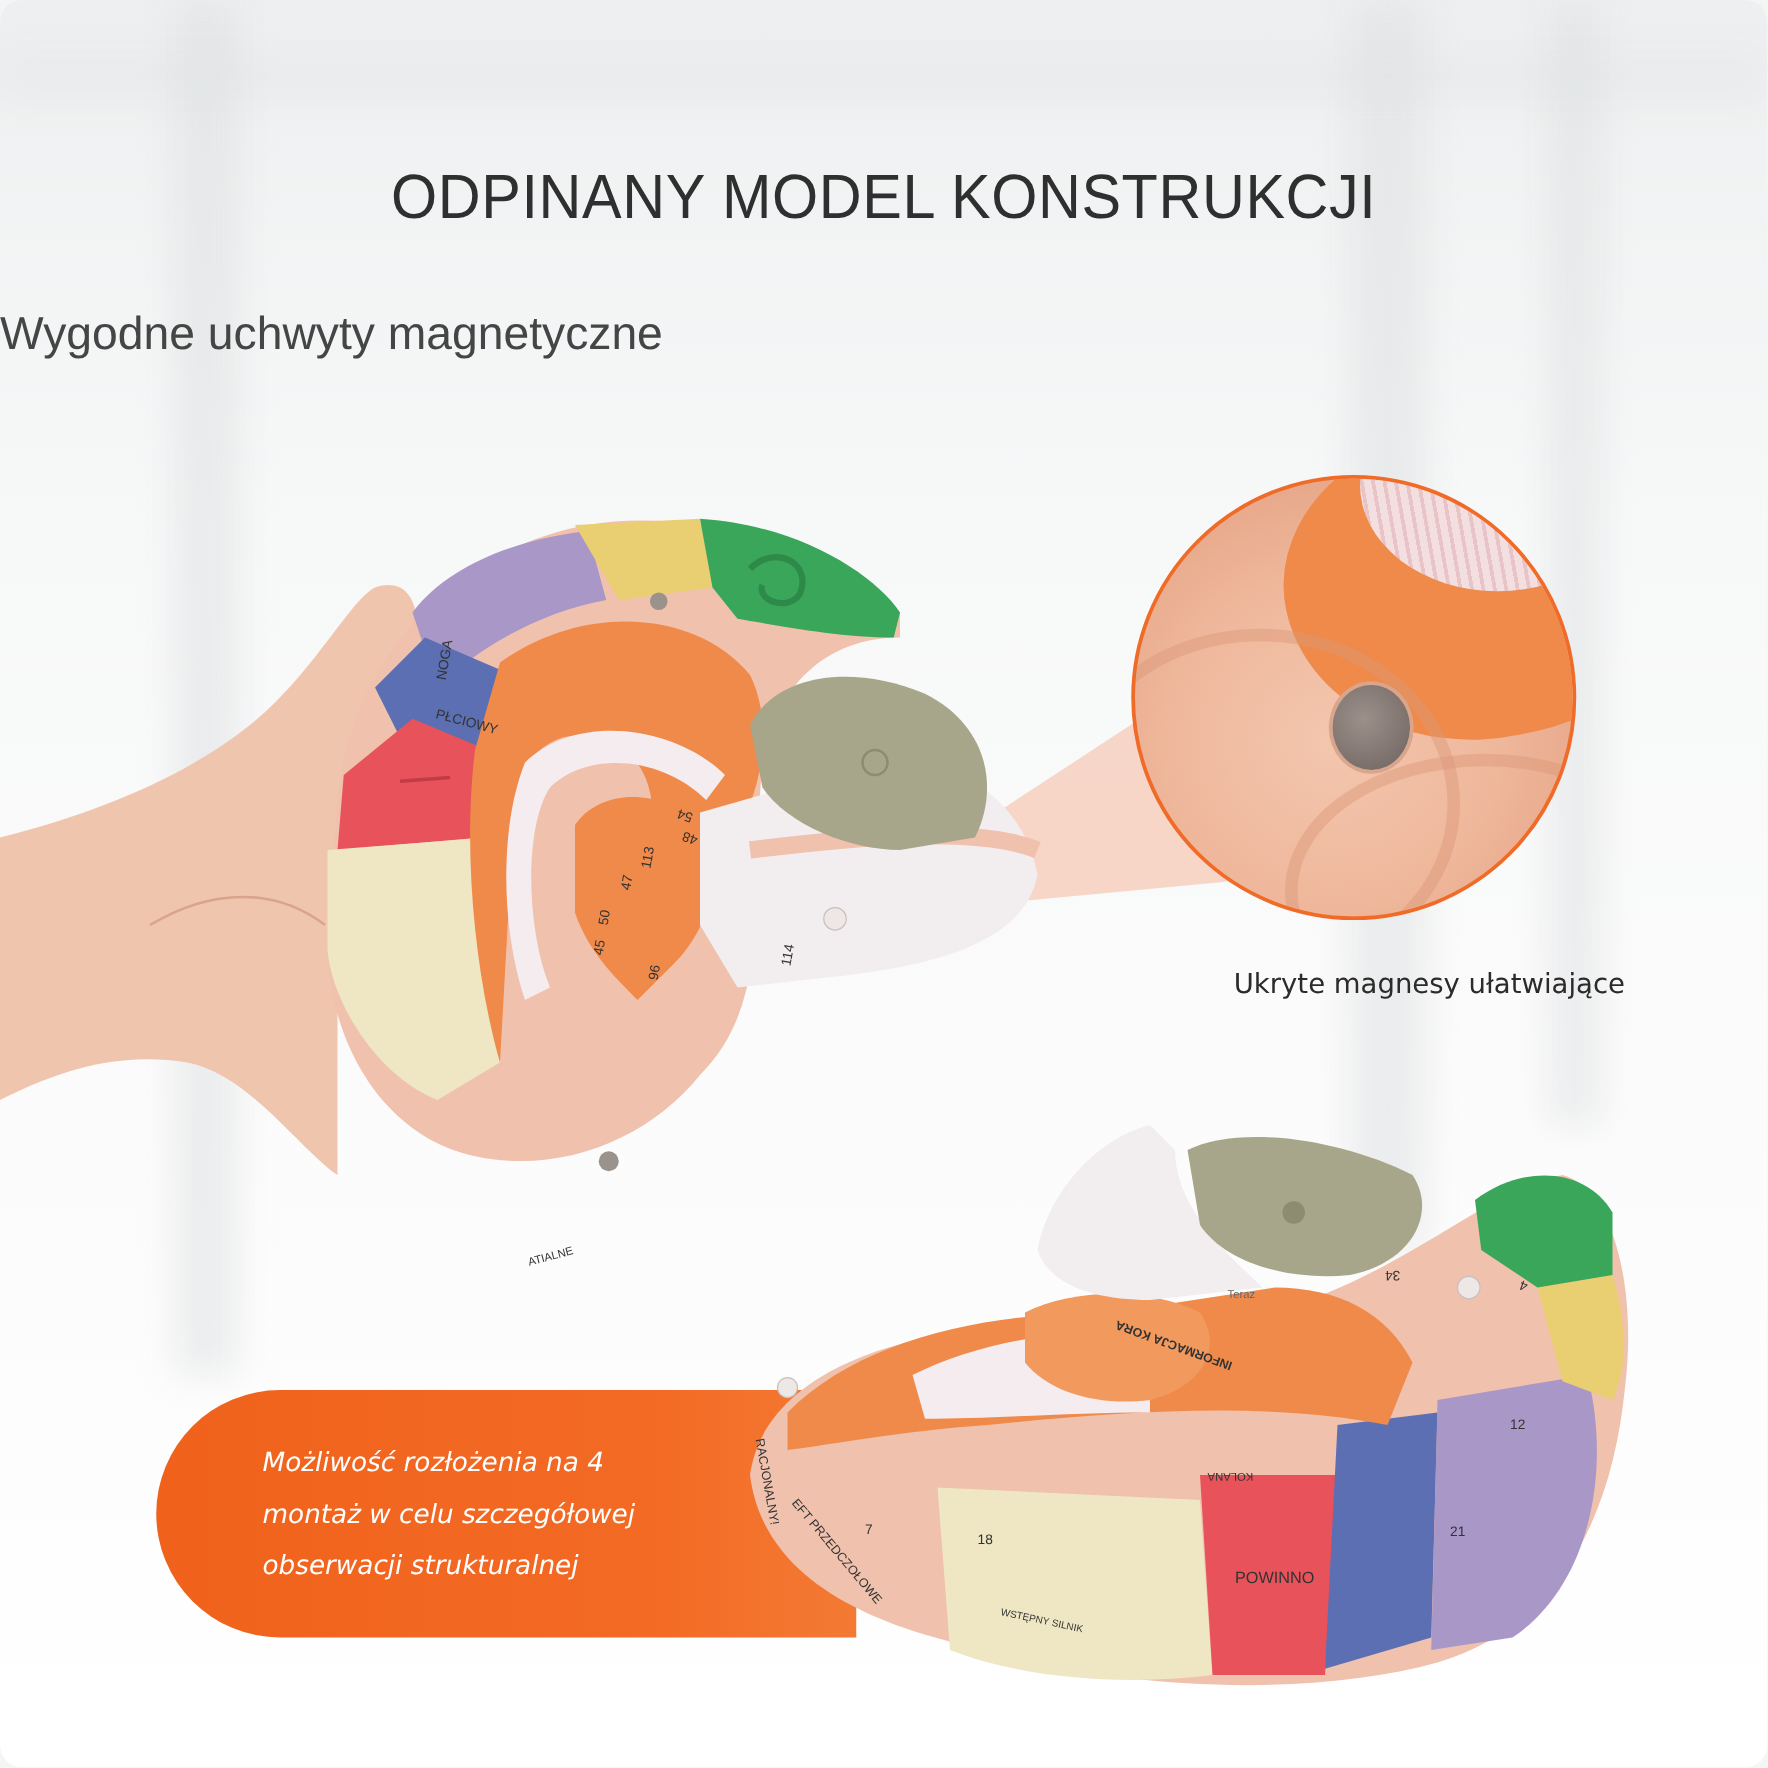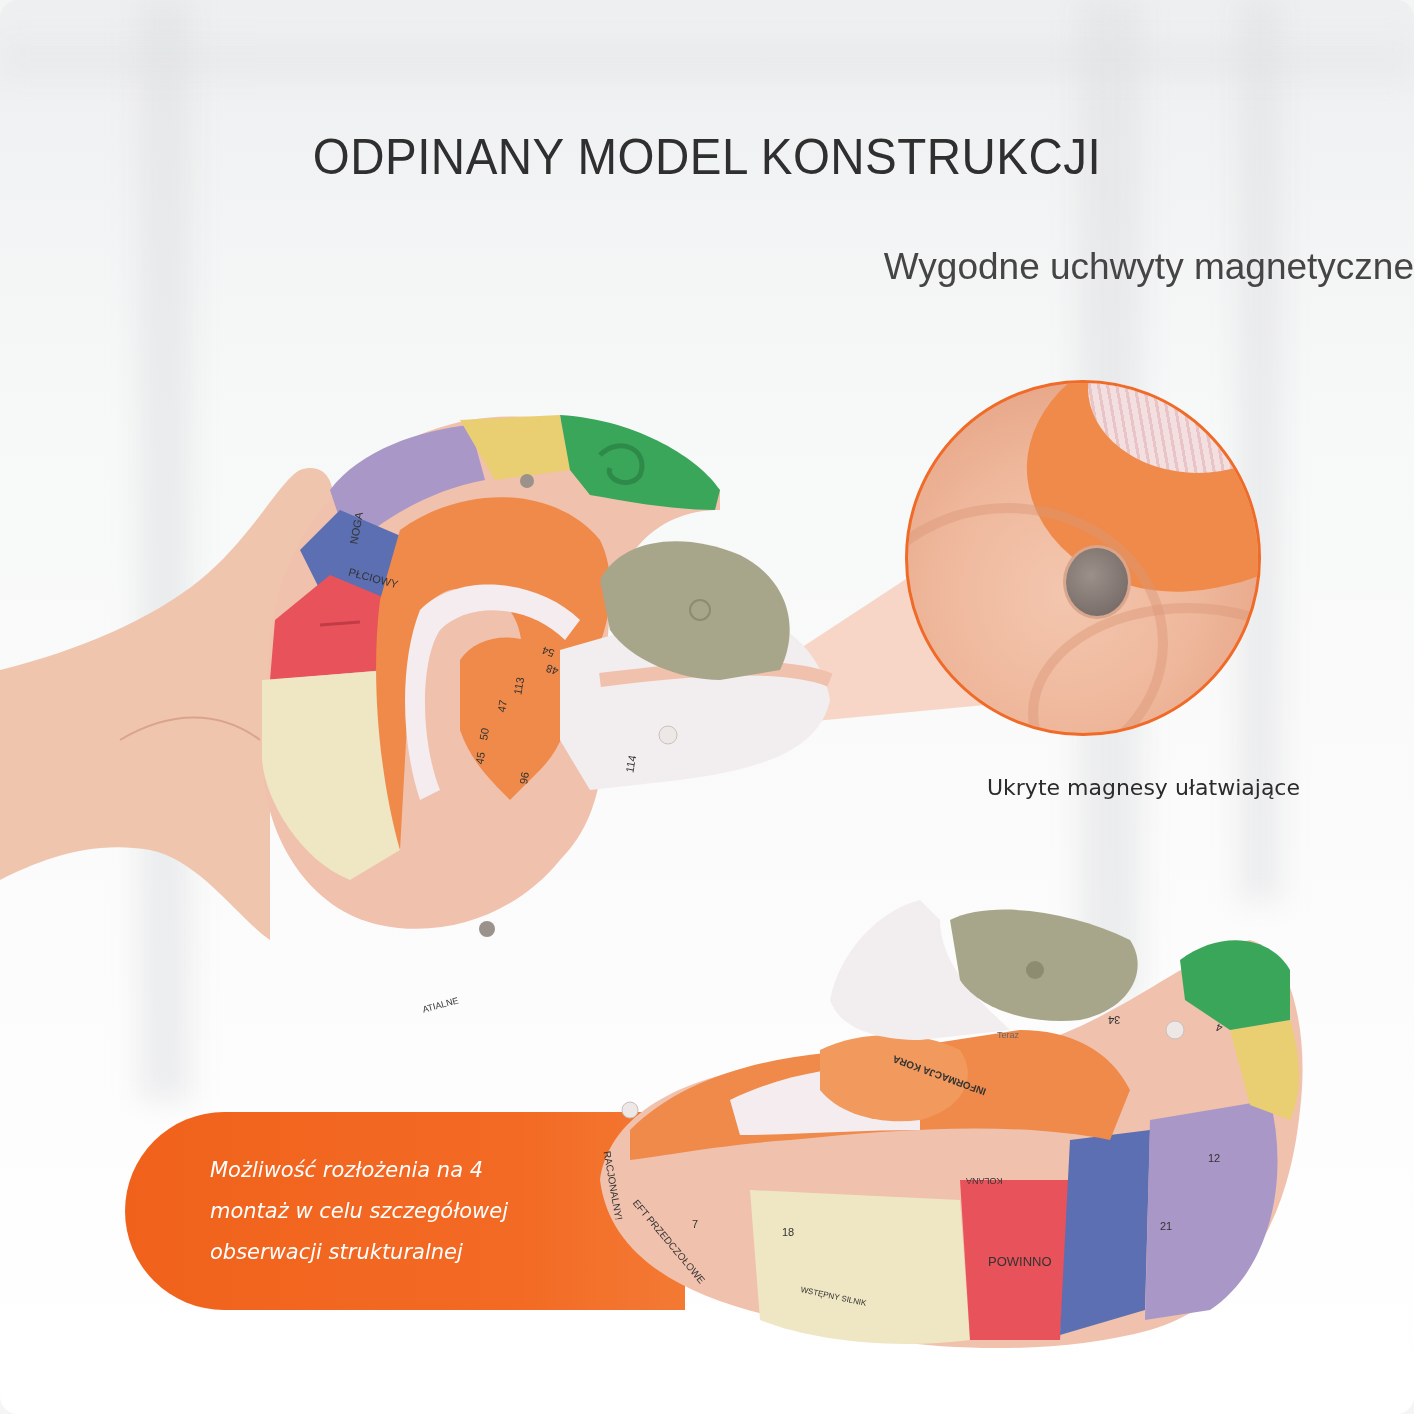--- a/index.html
+++ b/index.html
@@ -4,21 +4,21 @@
 <style>
   html, body { margin: 0; padding: 0; }
   body { width: 1414px; height: 1414px; overflow: hidden; position: relative;
          font-family: "DejaVu Sans", sans-serif; background: #f4f5f5; }
   .stage { position: absolute; inset: 0; overflow: hidden;
            background: linear-gradient(180deg, #eeeff0 0%, #f7f8f8 30%, #fbfbfb 60%, #ffffff 100%); border-radius: 18px; }
   .win-bar { position: absolute; background: rgba(222,224,226,0.55); filter: blur(14px); }
   .title { position: absolute; left: 0; right: 0; top: 128px; text-align: center;
            font-family: "Liberation Sans", sans-serif; font-size: 50px; letter-spacing: 0.5px;
            color: #2f2f2f; font-weight: 400; transform: scaleX(0.95); }
-  .subtitle { position: absolute; left: 0; right: 0; top: 246px; text-align: right;
+  .subtitle { position: absolute; left: 0; right: 0; top: 246px; text-align: left;
               font-family: "Liberation Sans", sans-serif; font-size: 37px; color: #454545; }
   .zoom-circle { position: absolute; left: 905px; top: 380px; width: 350px; height: 350px;
                  border-radius: 50%; border: 3px solid #f06a28; overflow: hidden;
                  background: radial-gradient(circle at 45% 60%, #f3c6ae 0%, #efb89c 45%, #e6a486 80%); }
   .zc-orange { position: absolute; left: 120px; top: -40px; width: 300px; height: 250px;
                border-radius: 50% 40% 45% 60%; background: #ef8a4a; transform: rotate(-12deg); }
   .zc-white { position: absolute; left: 180px; top: -80px; width: 220px; height: 170px;
               border-radius: 50%; background: repeating-linear-gradient(80deg,#f4dfe0 0 6px,#e8c4c6 6px 9px); }
   .zc-fold { position: absolute; border-radius: 50%; border: 10px solid rgba(220,150,120,0.45); }
   .zc-magnet { position: absolute; left: 158px; top: 165px; width: 62px; height: 68px; border-radius: 50%;
@@ -147,20 +147,20 @@
 
     <circle cx="40" cy="230" r="8" fill="#ede7e5" stroke="#c9c0bd"></circle>
     <circle cx="585" cy="150" r="9" fill="#ede7e5" stroke="#c9c0bd"></circle>
   </svg>
   <span class="lbl" style="left:578px;top:1180px;transform:rotate(80deg);font-size:10px;">RACJONALNY!</span>
   <span class="lbl" style="left:616px;top:1236px;transform:rotate(50deg);font-size:10px;">EFT PRZEDCZOŁOWE</span>
   <span class="lbl" style="left:800px;top:1292px;transform:rotate(12deg);font-size:8px;">WSTĘPNY SILNIK</span>
   <span class="lbl" style="left:988px;top:1254px;font-size:13px;text-align:right;">POWINNO</span>
   <span class="lbl" style="left:966px;top:1176px;transform:rotate(180deg);font-size:9px;">KOLANA</span>
   <span class="lbl" style="left:890px;top:1070px;transform:rotate(200deg);font-size:10px;font-weight:bold;">INFORMACJA KORA</span>
-  <span class="lbl" style="left:982px;top:1030px;font-size:9px;color:#666;margin-left:15px;">Teraz</span>
+  <span class="lbl" style="left:982px;top:1030px;font-size:9px;color:#666;">Teraz</span>
   <span class="lbl" style="left:692px;top:1218px;">7</span>
   <span class="lbl" style="left:782px;top:1226px;">18</span>
   <span class="lbl" style="left:1108px;top:1014px;transform:rotate(180deg);">34</span>
   <span class="lbl" style="left:1216px;top:1022px;transform:rotate(200deg);">4</span>
-  <span class="lbl" style="left:1208px;top:1134px;margin-top:18px;">12</span>
+  <span class="lbl" style="left:1208px;top:1134px;">12</span>
   <span class="lbl" style="left:1160px;top:1220px;">21</span>
 </div>
 
 </body></html>

